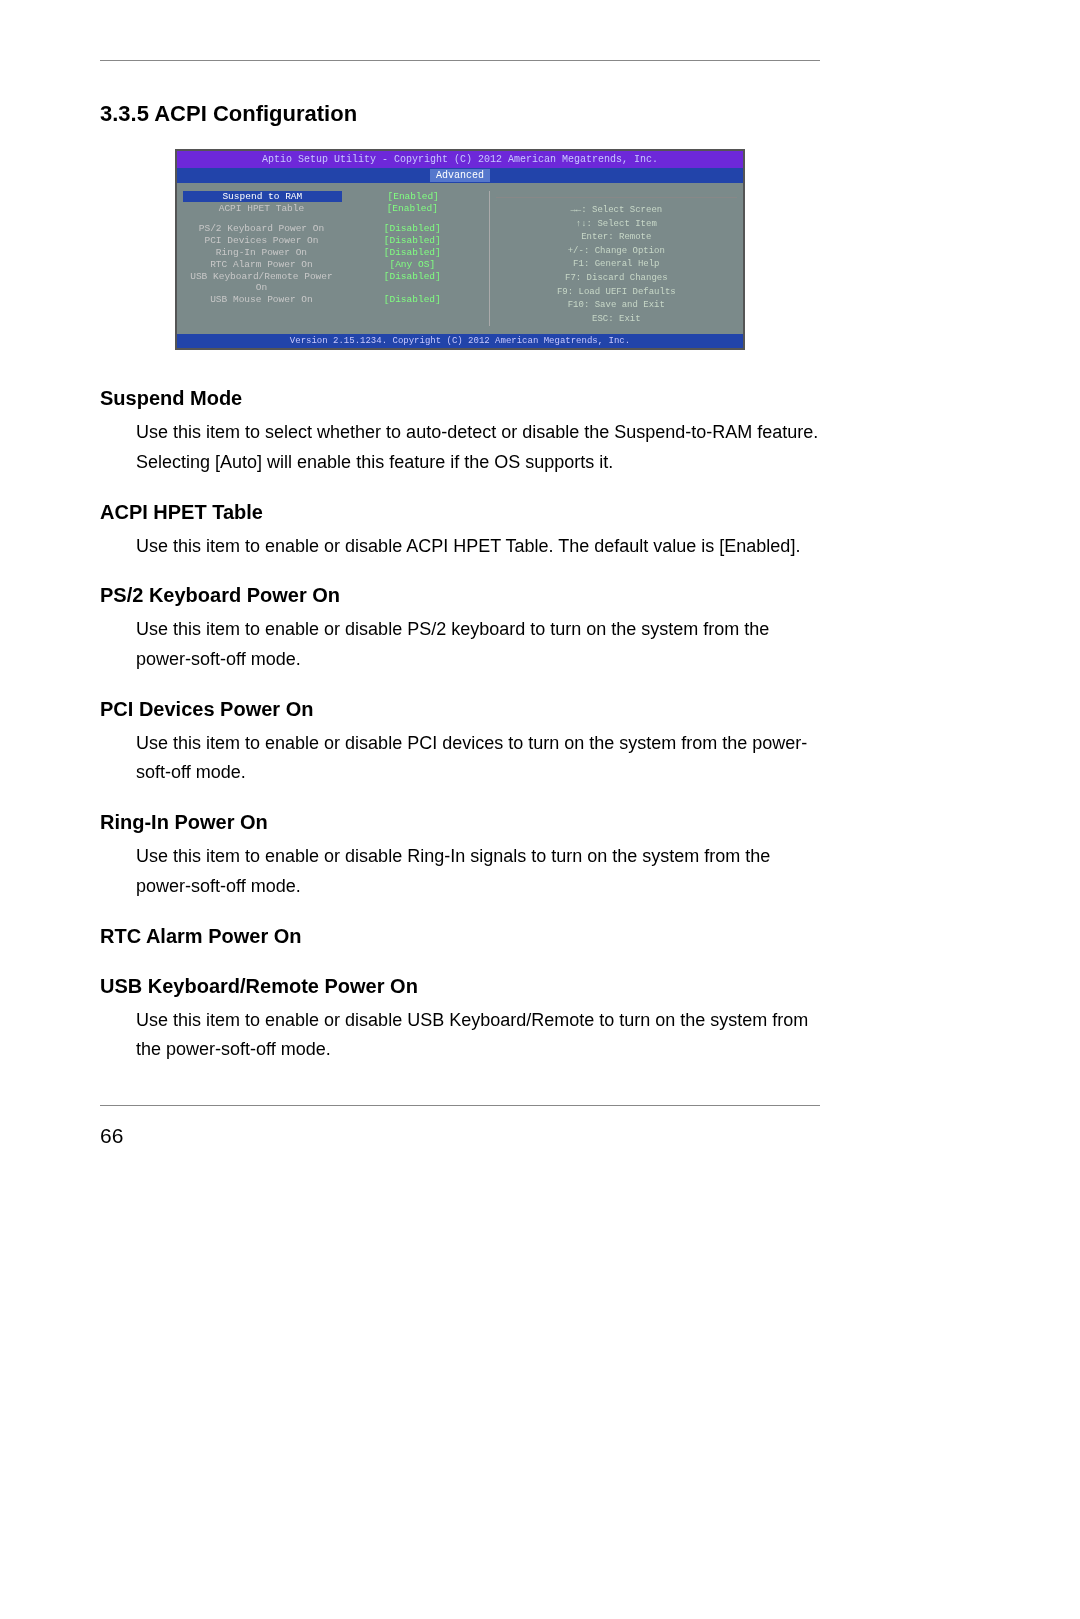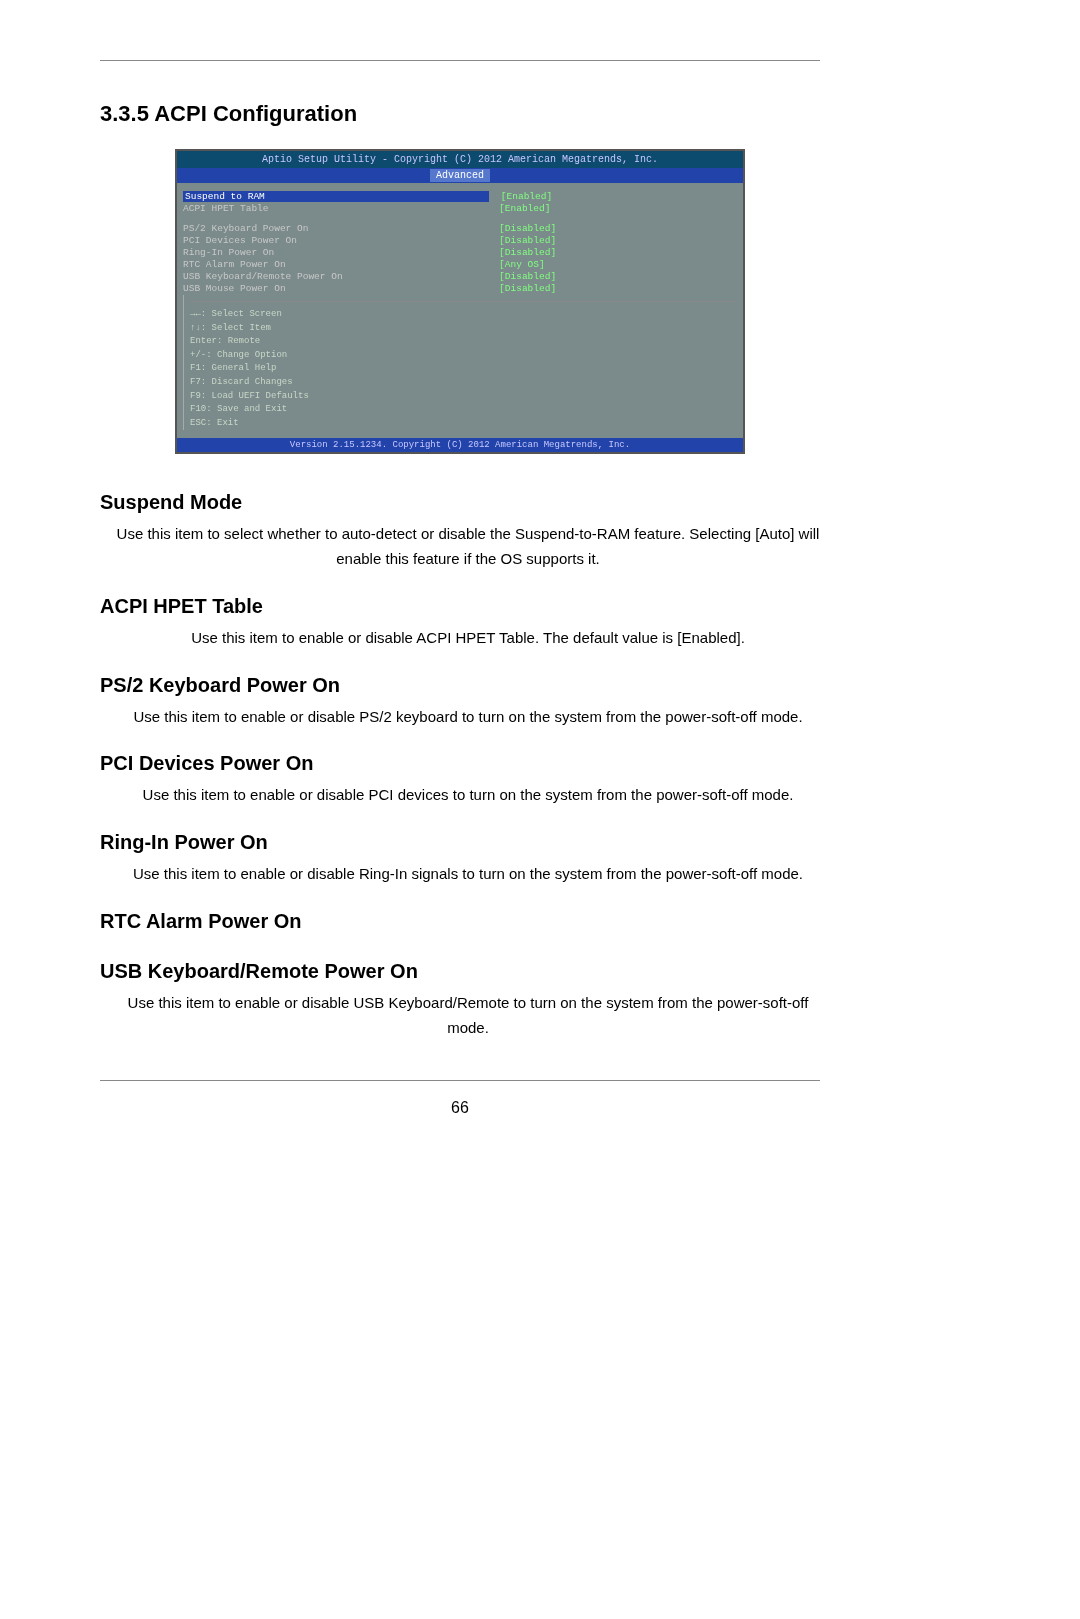--- a/index.html
+++ b/index.html
@@ -39,21 +39,21 @@
       border: 2px solid #555;
       width: 570px;
       margin: 0 auto 32px auto;
       padding: 0;
       font-family: 'Courier New', Courier, monospace;
       font-size: 10px;
       color: #c0c0c0;
     }
 
     .bios-title-bar {
-      background: #0c4a6e;
+      background: #6d28d9;
       color: #c8c8ff;
       text-align: center;
       padding: 3px 0;
       font-size: 10px;
     }
 
     .bios-nav-bar {
       background: #2244aa;
       color: #80aaff;
       text-align: center;
@@ -63,23 +63,24 @@
     }
 
     .bios-nav-selected {
       background: #5577cc;
       color: #fff;
       padding: 1px 6px;
     }
 
     .bios-body {
       display: flex;
-      flex-direction: column;
+      flex-direction: row;
       padding: 4px 6px;
-      gap: 0;
+      gap: 12px;
+      text-align: center;
     }
 
     .bios-left {
       flex: 1.2;
       padding-right: 4px;
     }
 
     .bios-right {
       flex: 1;
       padding-left: 6px;
@@ -144,39 +145,37 @@
     }
 
     .section-heading {
       font-weight: bold;
       font-size: 20px;
       margin-bottom: 4px;
       font-family: Arial, sans-serif;
     }
 
     .section-body {
-      font-size: 15px;
+      font-size: 18px;
       font-family: Arial, sans-serif;
       line-height: 1.65;
-      margin-left: 16px;
+      margin-left: 36px;
       color: #000;
-      text-align: center;
     }
 
     .bottom-divider {
       border: none;
       border-top: 1.5px solid #888;
       margin-top: 40px;
       margin-bottom: 18px;
     }
 
     .page-number {
-      text-align: center;
-      font-family: Arial, sans-serif;
-      font-size: 16px;
+      font-family: Arial, sans-serif;
+      font-size: 21px;
     }
 
     .bios-spacer {
       height: 8px;
     }
   </style>
 </head>
 <body>
 
 <div class="page-wrapper">

